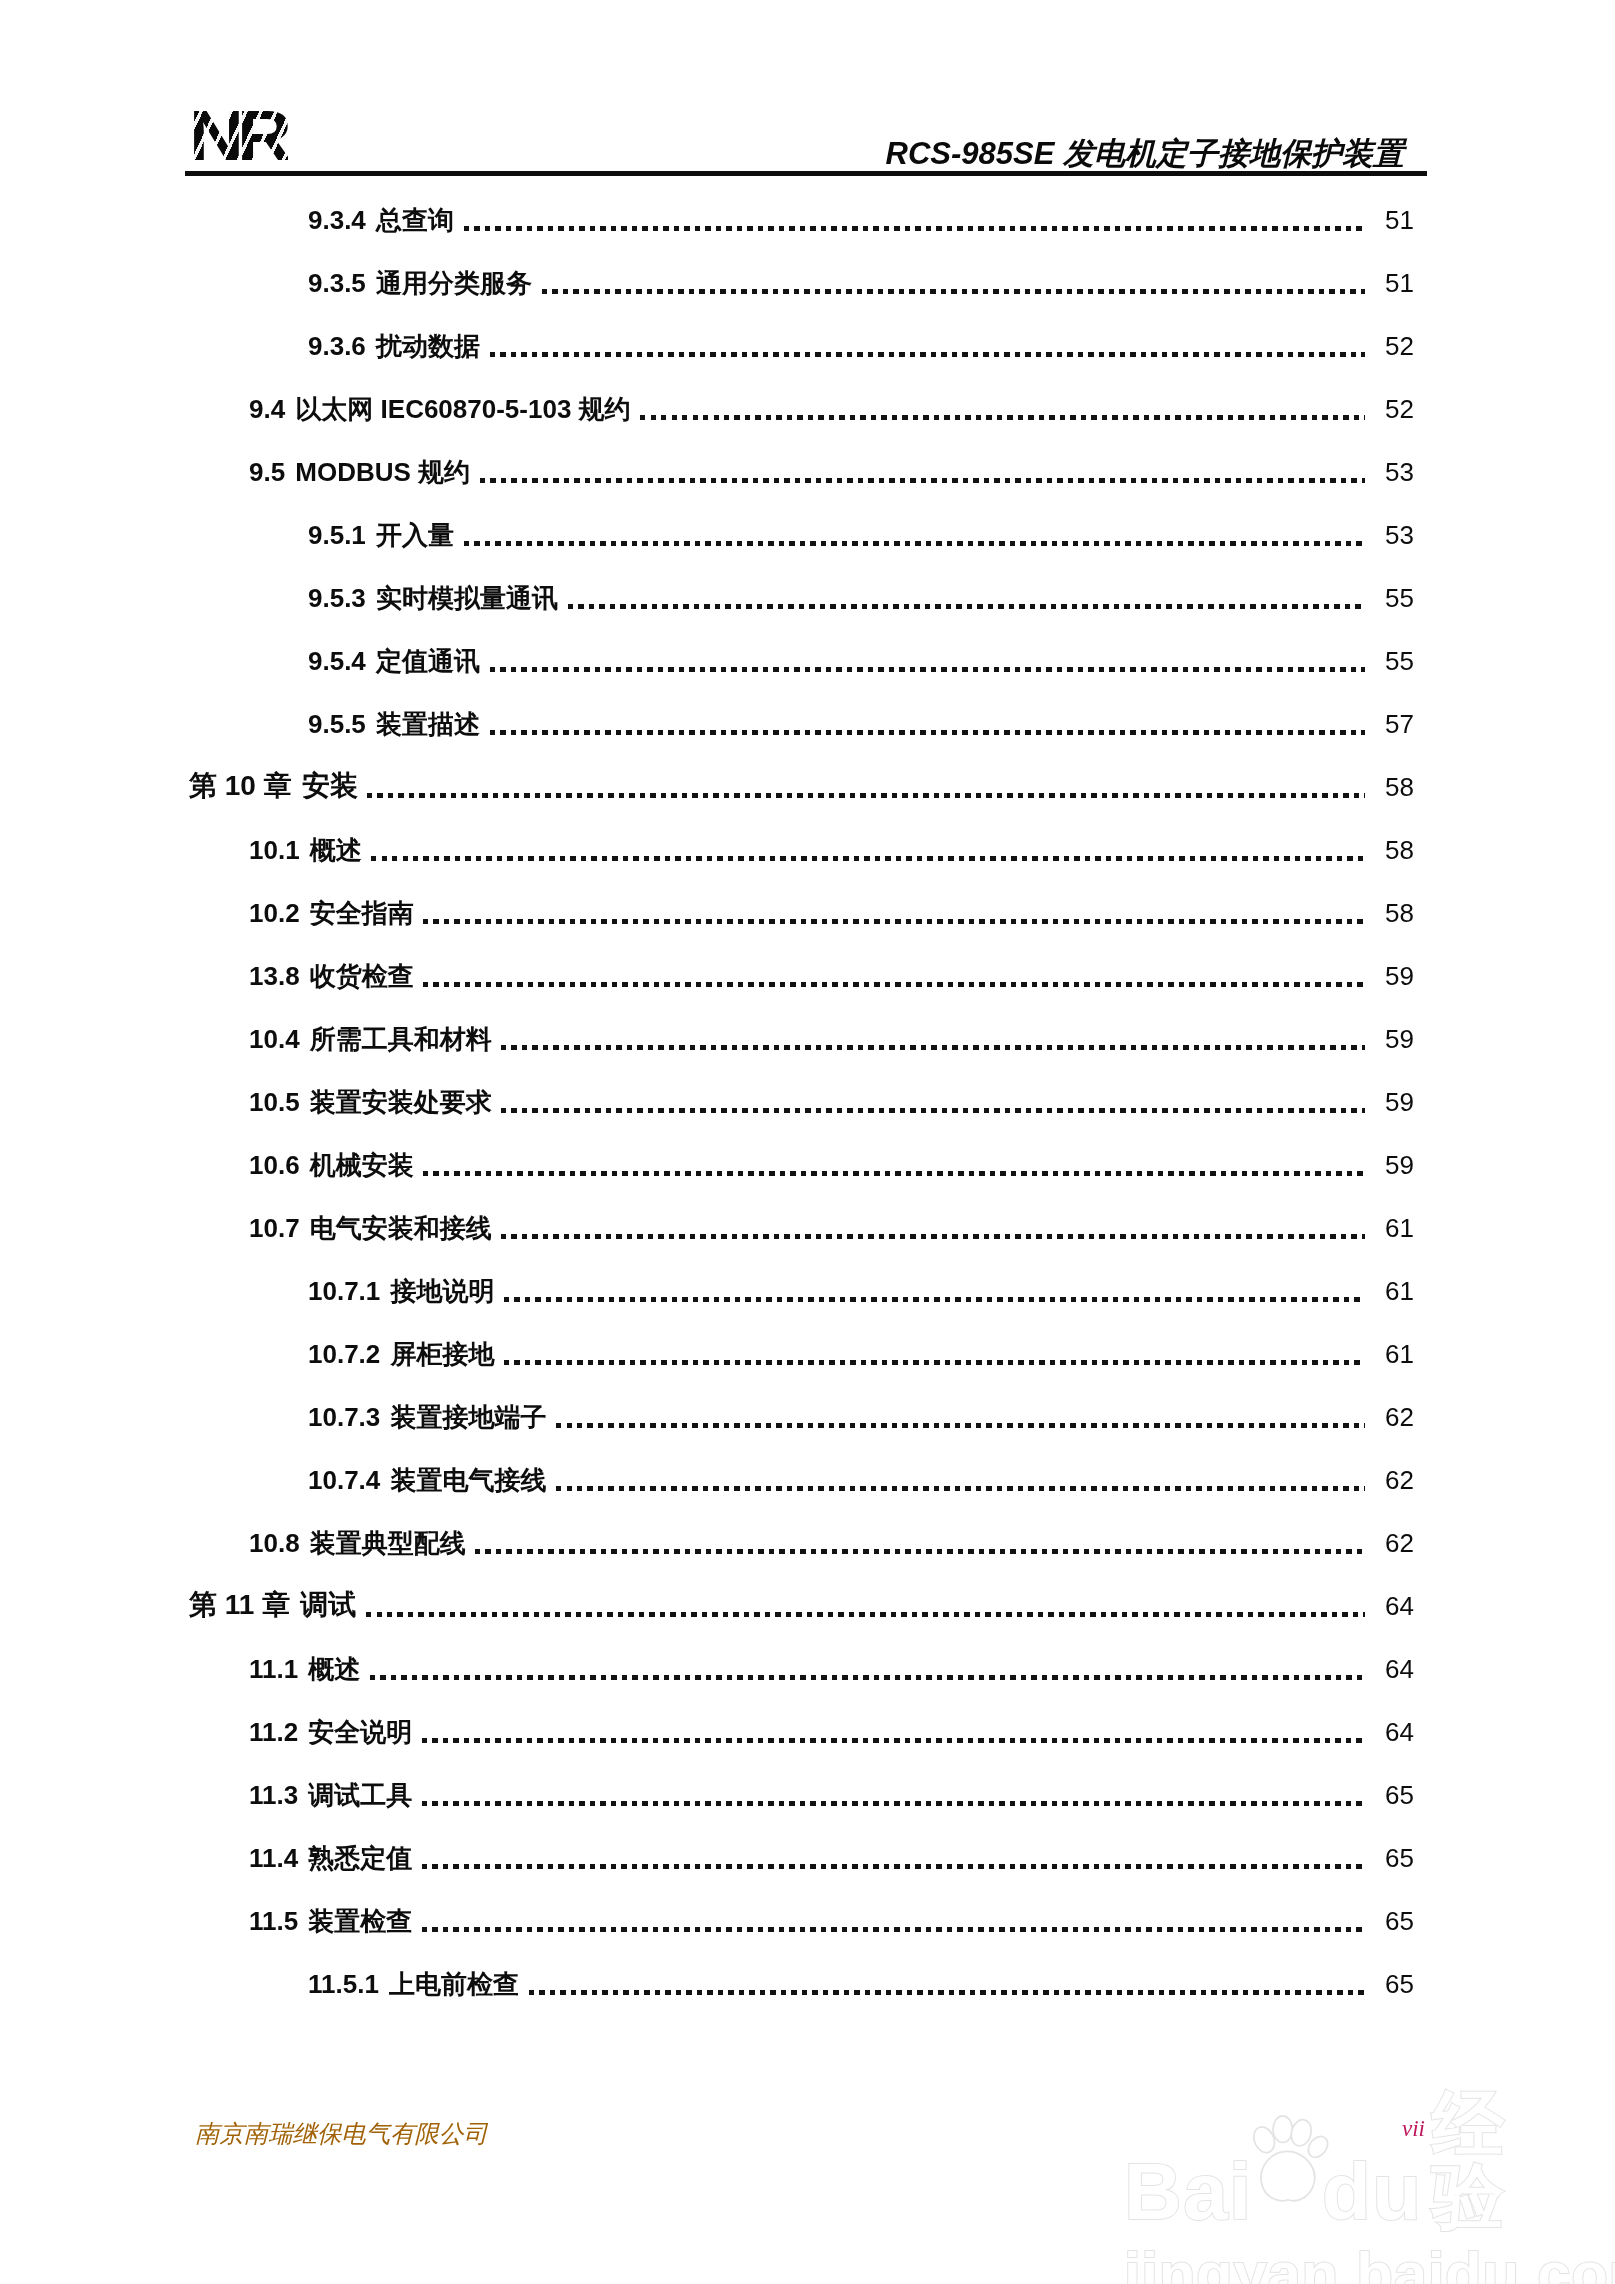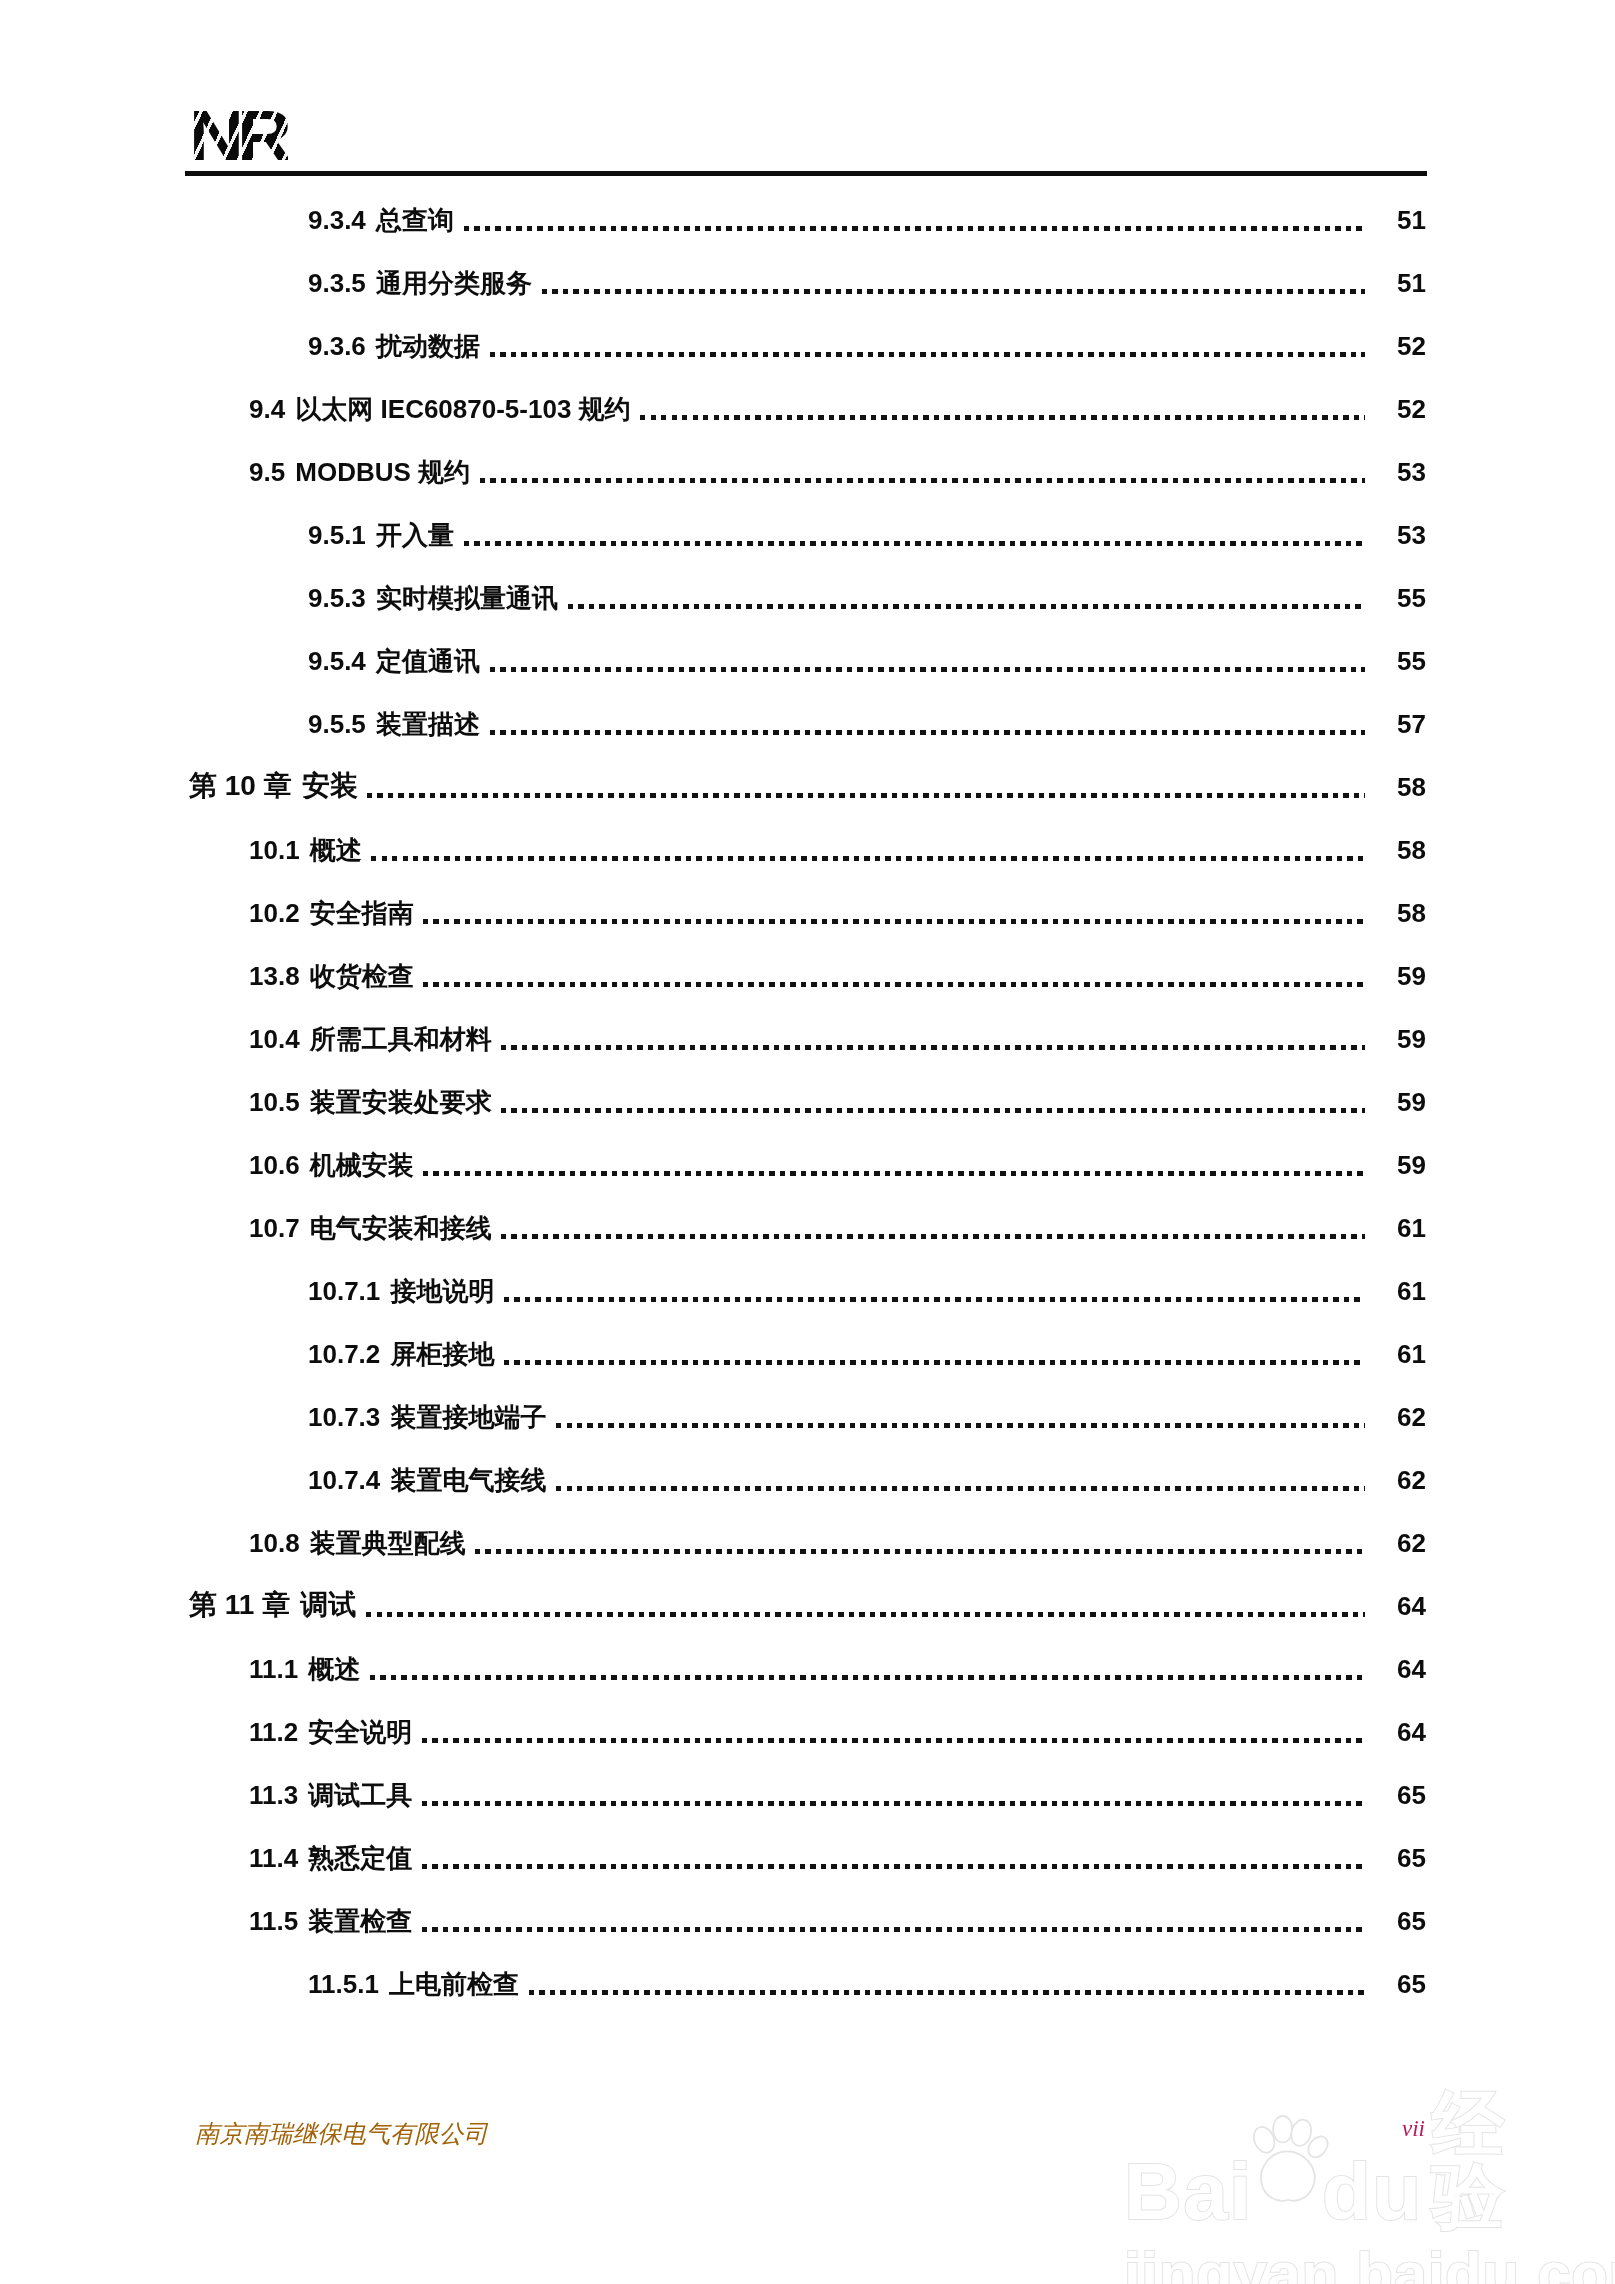--- a/index.html
+++ b/index.html
@@ -81,25 +81,25 @@
   .toc-title { margin-left: 10.2px; }
   .toc-dots {
     flex: 1;
     height: 4.8px;
     align-self: flex-end;
     margin: 0 8.1px 2px 9.5px;
     background-image: repeating-linear-gradient(90deg,
       #121212 0 5.1px, transparent 5.1px 10.5px);
   }
   .toc-page {
-    font-weight: 700;
+    font-weight: 400;
     font-size: 26px;
     line-height: 1;
     min-width: 53px;
-    text-align: right;
+    text-align: center;
   }
 
   
   .footer-company {
     position: absolute;
     left: 195px; top: 2118px;
     font-family: "Liberation Serif", "DejaVu Serif", serif;
     font-style: italic;
     font-weight: 400;
     font-size: 24.4px;
@@ -156,20 +156,21 @@
 </style>
 </head>
 <body>
 
 <div class="page">
 
   <div class="logo">
     <span class="logo-text">NR</span>
     <span class="logo-stripes"></span>
   </div>
+  <div class="doc-title">RCS-985SE 发电机定子接地保护装置</div>
   <div class="header-rule"></div>
 
   <div class="toc">
       <div class="toc-row level-3">
       <span class="toc-num">9.3.4</span>
       <span class="toc-title">总查询</span>
       <span class="toc-dots"></span>
       <span class="toc-page">51</span>
     </div>
       <div class="toc-row level-3">

